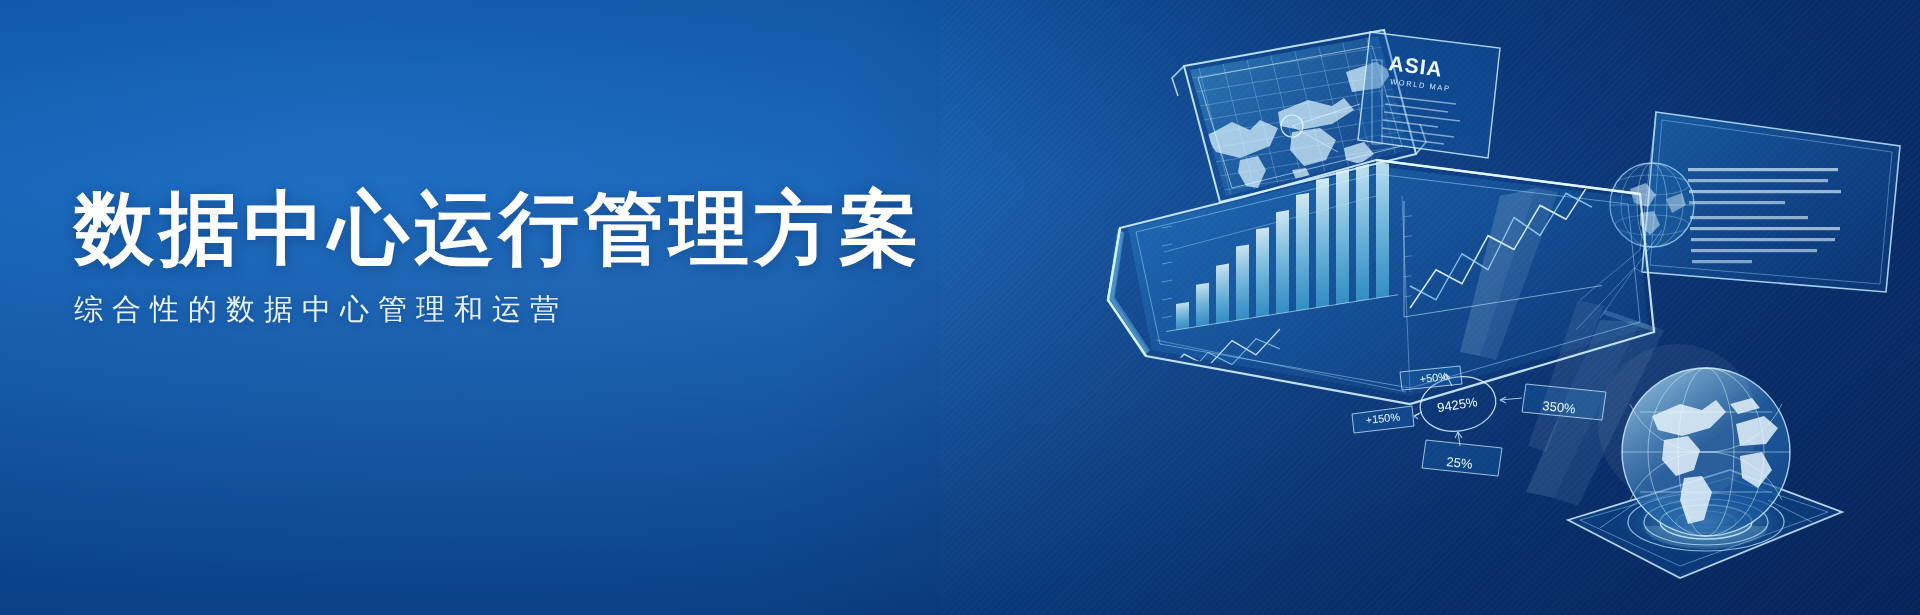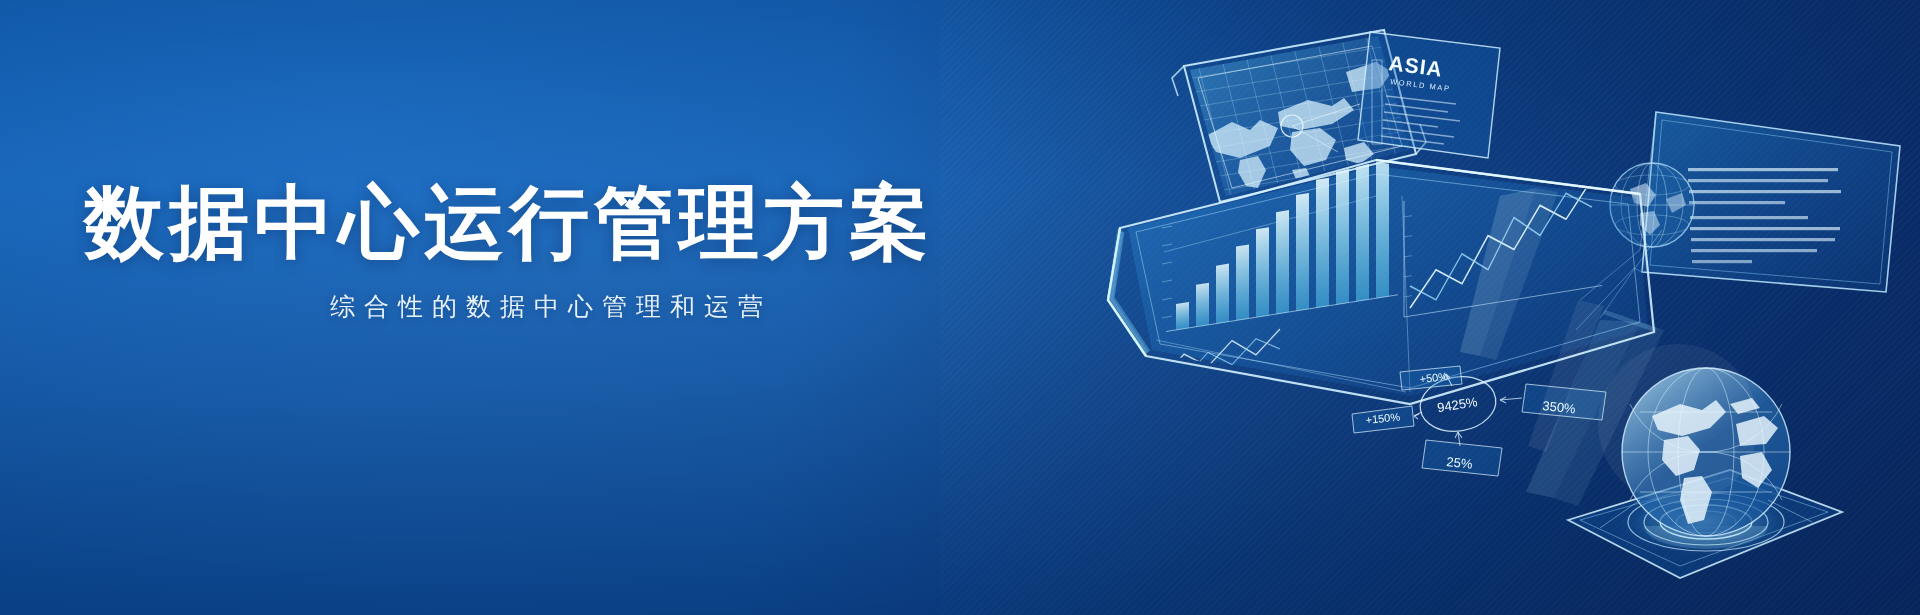--- a/index.html
+++ b/index.html
@@ -25,39 +25,39 @@
     pointer-events:none;
   }
   
   .bg-texture{
     position:absolute;right:0;top:0;width:980px;height:615px;
     background-image:repeating-linear-gradient(135deg, rgba(255,255,255,.022) 0 2px, rgba(255,255,255,0) 2px 5px);
     pointer-events:none;
   }
 
   
-  .copy{position:absolute;left:84px;top:186px;width:950px;font-family:Liberation Mono, monospace;}
+  .copy{position:absolute;left:74px;top:186px;width:950px;}
   .title{
     margin:0;
     color:#ffffff;
     font-size:80px;
     line-height:1.08;
     font-weight:700;
     letter-spacing:5px;
     white-space:nowrap;
     text-shadow:0 2px 14px rgba(0,26,70,.35);
   }
   .subtitle{
     margin:18px 0 0 0;
     color:#e8f2fb;
-    font-size:25px;
+    font-size:29px;
     letter-spacing:9px;
     font-weight:400;
     white-space:nowrap;
-    text-align:center;
+    text-align:left;
     padding-right:16px;
     text-shadow:0 1px 8px rgba(0,26,70,.35);
   }
 
   
   .graphic{position:absolute;right:0;top:0;width:980px;height:615px;}
   .graphic svg{display:block;width:100%;height:100%;}
 </style>
 </head>
 <body>

